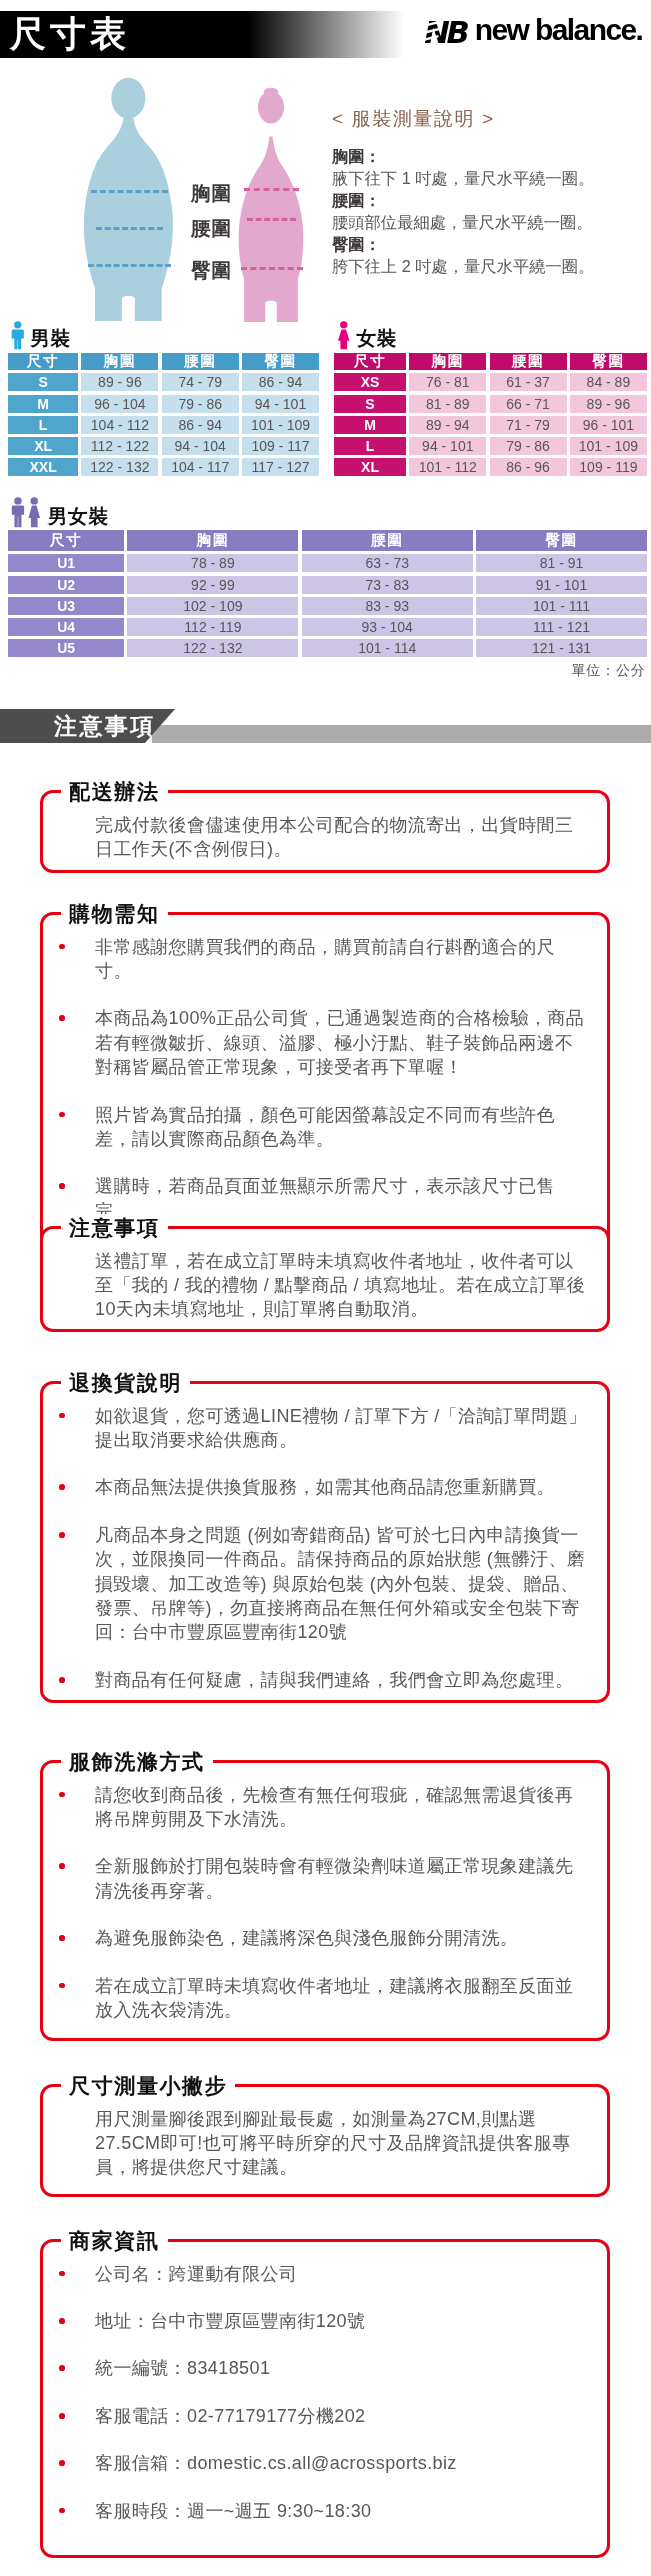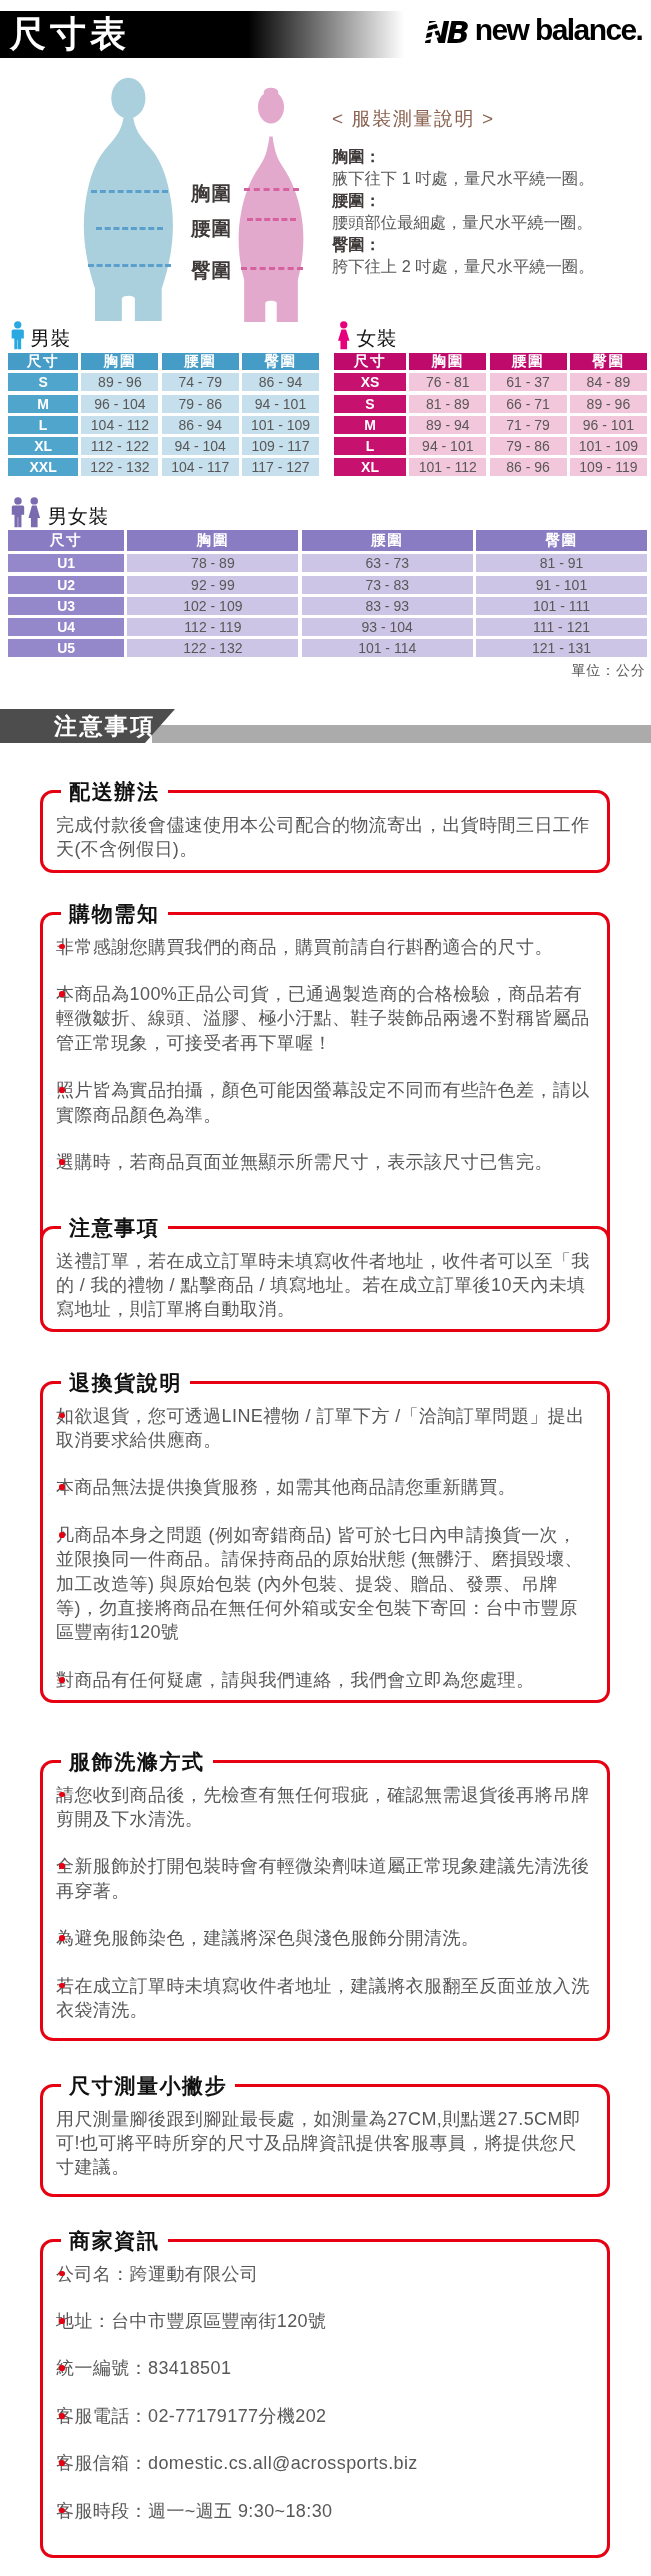--- a/index.html
+++ b/index.html
@@ -23,21 +23,21 @@
   .fig-label{position:absolute;left:191px;width:42px;font-size:19.6px;font-weight:600;color:#3e3a39;letter-spacing:0.8px;}
 
   
   .guide{position:absolute;left:332px;top:106px;width:319px;}
   .guide-title{font-size:19px;color:var(--brown);letter-spacing:1.6px;margin-bottom:13px;}
   .guide-label{font-size:16.3px;font-weight:bold;color:#3e3a39;line-height:22px;}
   .guide-desc{font-size:16.3px;color:var(--text-gray);line-height:22px;}
 
   
   .tbl-title{position:absolute;display:flex;align-items:flex-end;gap:4.9px;}
-  .tbl-title span{font-size:19.6px;font-weight:normal;color:#111;letter-spacing:0.8px;line-height:24.4px;}
+  .tbl-title span{font-size:19.6px;font-weight:bold;color:#111;letter-spacing:0.8px;line-height:24.4px;}
   .size-table{position:absolute;display:grid;gap:3.3px;}
   .cell{display:flex;align-items:center;justify-content:center;}
   .cell.th{color:#fff;font-weight:bold;font-size:14.7px;letter-spacing:1.6px;}
   .cell.size{color:#fff;font-weight:bold;font-size:14px;}
   .cell.val{color:var(--text-gray);font-size:14px;}
   .t-men{left:8.1px;top:353px;width:310px;grid-template-columns:70px 77px 77px 77px;grid-template-rows:17px repeat(5,18px);}
   .t-men .th{background:var(--men-header);} .t-men .size{background:var(--men-size);} .t-men .val{background:var(--men-cell);}
   .t-women{left:334px;top:353px;width:314px;grid-template-columns:72px 77px 77px 77px;grid-template-rows:17px repeat(5,18px);}
   .t-women .th{background:var(--women-header);} .t-women .size{background:var(--women-size);} .t-women .val{background:var(--women-cell);}
   .t-uni{left:8.1px;top:530px;width:640px;grid-template-columns:116px 171px 171px 171px;grid-template-rows:21px repeat(5,18px);}
@@ -50,21 +50,21 @@
          clip-path:polygon(0 0,175px 0,145px 34px,0 34px);
          display:flex;align-items:center;}
   .badge span{color:#fff;font-size:23px;font-weight:bold;letter-spacing:2.4px;padding-left:54px;}
 
   
   .notice-box{position:absolute;left:40px;width:570px;background:#fff;
               border:3.3px solid var(--red);border-radius:13px;
               padding:19.6px 16.3px 8.1px 0;box-sizing:border-box;}
   .notice-title{position:absolute;top:-14.7px;left:18px;background:#fff;padding:0 8.1px;
                 font-size:21px;font-weight:bold;color:#111;letter-spacing:1.6px;line-height:28px;}
-  .notice-item,.notice-para{position:relative;padding-left:13px;margin-bottom:23px;
+  .notice-item,.notice-para{position:relative;padding-left:52px;margin-bottom:23px;
                 font-size:18px;line-height:24.4px;color:var(--text-gray);letter-spacing:0.4px;}
   .notice-item::before{content:'';position:absolute;left:16.3px;top:9px;width:5.7px;height:5.7px;
                 border-radius:50%;background:var(--red);}
 </style>
 </head>
 <body>
 
 <div id="page">
 
   <div class="top-bar">

